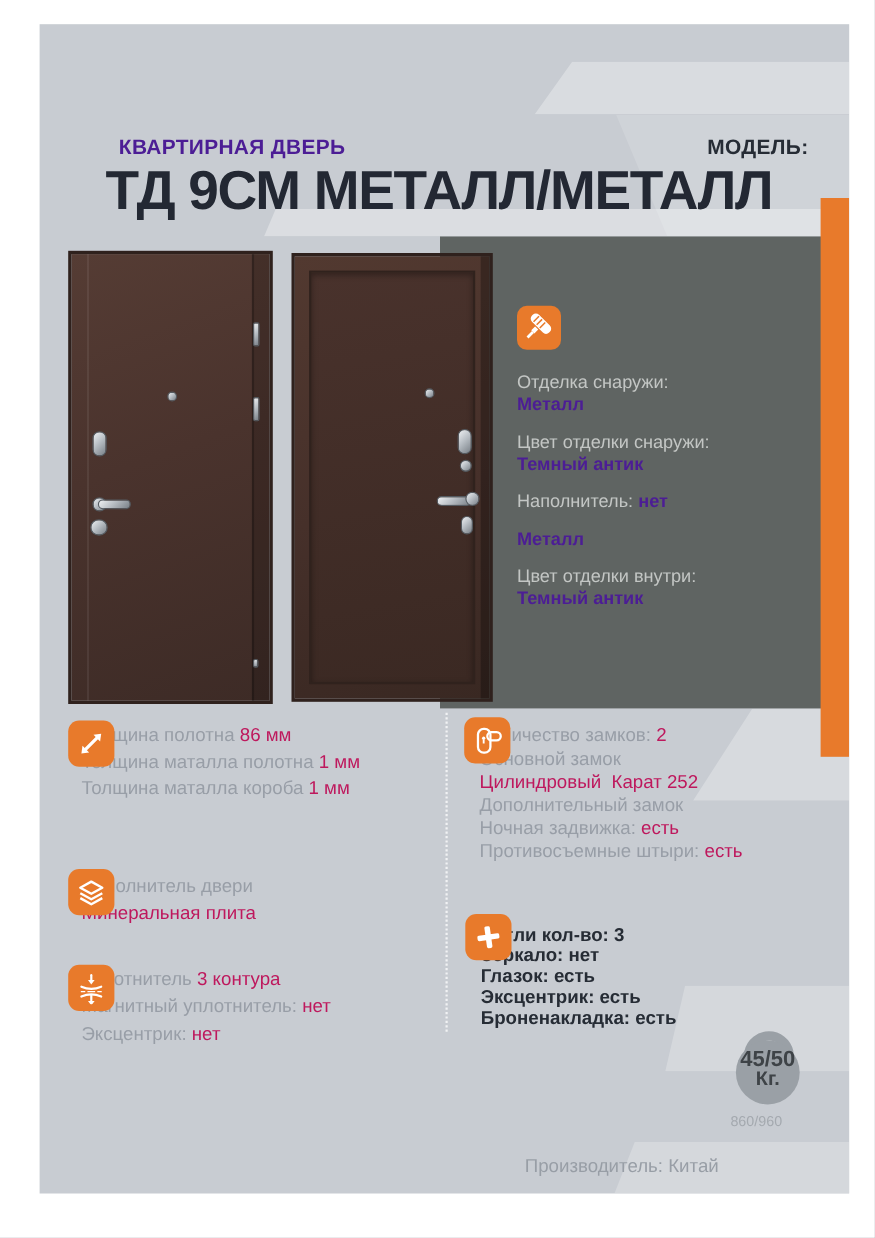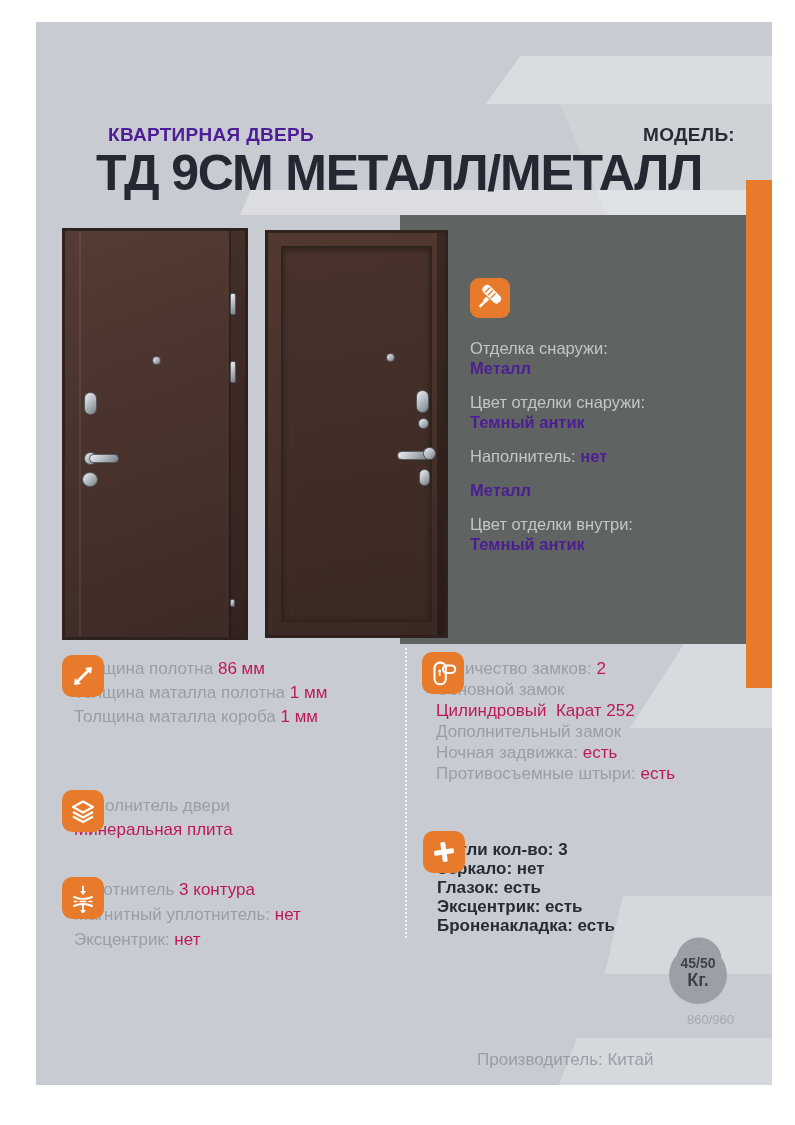--- a/index.html
+++ b/index.html
@@ -68,23 +68,23 @@
   .block-seal { left:26px; top:855px; } .block-seal .lines { line-height:25px; padding-top:0; }
   .block-locks { left:386px; top:630px; } .block-locks .lines { margin-left:14px; line-height:21px; padding-top:6px; }
   .block-hardware { left:387px; top:809px; } .block-hardware .lines { margin-left:14px; line-height:19px; padding-top:9px; }
   .block-hardware .line { color:#262c35; font-weight:700; }
 
   .divider-dotted { position:absolute; left:369px; top:626px; height:290px; width:0; border-left:2px dotted rgba(255,255,255,.75); }
 
   
   .weight-badge { position:absolute; left:628px; top:898px; width:70px; height:120px; }
   .kb-circle { position:absolute; left:5px; top:26px; width:58px; height:58px; border-radius:50%; background:#9aa0a6; text-align:center; }
-  .kb-value { padding-top:9px; font-size:14px; font-weight:700; color:#3e4347; line-height:16px; }
+  .kb-value { padding-top:9px; font-size:20px; font-weight:700; color:#3e4347; line-height:16px; }
   .kb-unit { font-size:18px; font-weight:700; color:#3e4347; line-height:18px; }
-  .kb-sizes { position:absolute; left:0; top:92px; width:70px; text-align:right; font-size:13px; color:#a4a9af; }
+  .kb-sizes { position:absolute; left:0; top:92px; width:70px; text-align:left; font-size:13px; color:#a4a9af; }
 
   .producer { position:absolute; left:441px; top:1028px; font-size:17px; color:#989ea6; }
 </style>
 </head>
 <body>
 
 <div class="page">
   <div class="canvas">
 
     <div class="band band-head1"></div>

